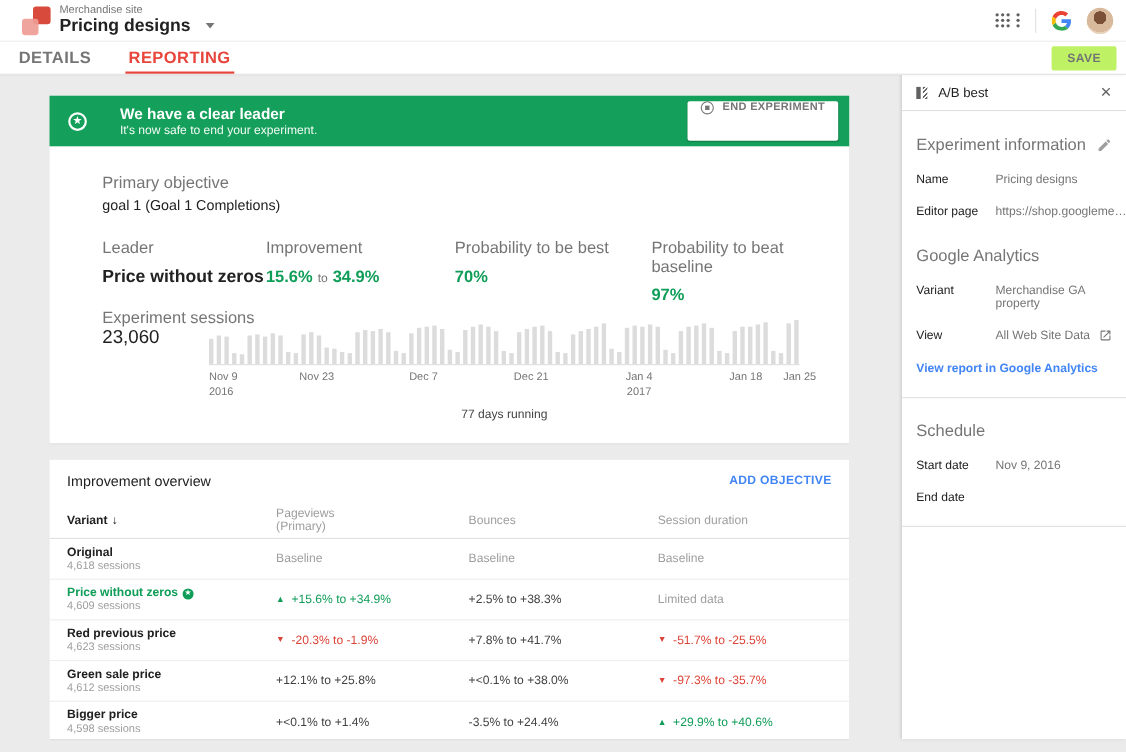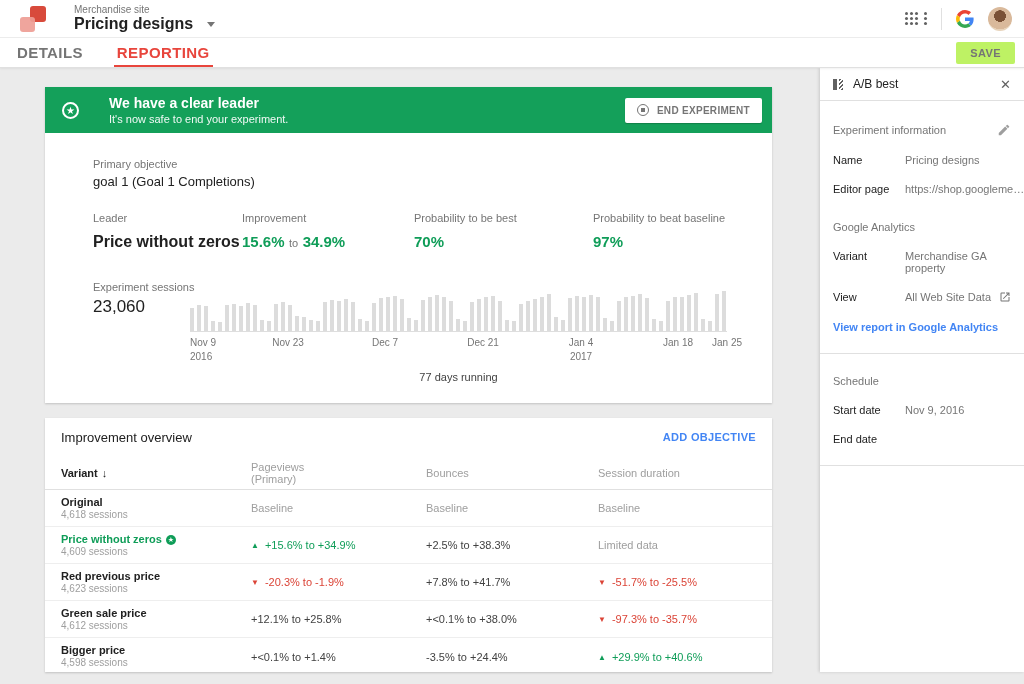--- a/index.html
+++ b/index.html
@@ -7,21 +7,21 @@
   body {
     font-family:"Liberation Sans","DejaVu Sans",sans-serif;
     background:#ebebeb; position:relative; overflow:hidden; color:#212121;
   }
   
   .topbar { position:absolute; top:0; left:0; right:0; height:38px; background:#fff;
             border-bottom:1px solid #ececec; display:flex; align-items:center; z-index:5; }
   .logo { position:relative; width:26px; height:26px; margin-left:20px; }
   .logo .sq-back { position:absolute; right:0; top:0; width:16px; height:16px; background:#d84a3b; border-radius:3px; }
   .logo .sq-front { position:absolute; left:0; bottom:0; width:15px; height:15px; background:#ee9d95; border-radius:3px; opacity:.92; }
-  .titleblock { margin-left:28px; cursor:pointer; }
+  .titleblock { margin-left:8px; cursor:pointer; }
   .app-label { font-size:10px; color:#757575; line-height:11px; }
   .page-title { font-size:16px; color:#212121; font-weight:700; line-height:18px; }
   .caret { display:inline-block; width:0; height:0; border-left:4px solid transparent;
            border-right:4px solid transparent; border-top:5px solid #757575; margin-left:14px; vertical-align:2px; }
   .topbar-right { margin-left:auto; display:flex; align-items:center; margin-right:12px; }
   .apps-icon { width:3px; height:3px; background:#616161; border-radius:50%; margin:0 16px 10px 0;
     box-shadow:5px 0 0 #616161,10px 0 0 #616161,0 5px 0 #616161,5px 5px 0 #616161,10px 5px 0 #616161,0 10px 0 #616161,5px 10px 0 #616161,10px 10px 0 #616161; }
   .kebab-icon { width:3px; height:3px; background:#616161; border-radius:50%; margin:0 14px 10px 0;
     box-shadow:0 5px 0 #616161,0 10px 0 #616161; }
   .vsep { width:1px; height:22px; background:#e0e0e0; margin-right:14px; }
@@ -44,29 +44,29 @@
   .card { position:absolute; left:45px; width:727px; background:#fff; box-shadow:0 1px 2px rgba(0,0,0,.18); }
   .card1 { top:19px; height:316px; }
   .card2 { top:350px; height:254px; }
   
   .banner { height:46px; display:flex; align-items:center; padding:0 10px 0 17px; }
   .banner-star { width:17px; height:17px; border:2px solid #fff; border-radius:50%; color:#fff;
                  font-size:10px; line-height:13px; text-align:center; flex:none; }
   .banner-text { margin-left:30px; }
   .banner-title { color:#fff; font-size:14px; font-weight:700; line-height:17px; }
   .banner-sub { color:rgba(255,255,255,.94); font-size:11px; line-height:14px; }
-  .end-btn { margin-left:auto; background:#fff; border:none; border-radius:2px; height:25px;
-             padding:0 12px; display:flex; align-items:center; cursor:pointer; font-family:inherit;
+  .end-btn { margin-left:auto; background:#fff; border:none; border-radius:2px; height:36px;
+             padding:0 12px; display:flex; align-items:flex-start; cursor:pointer; font-family:inherit;
              box-shadow:0 1px 1px rgba(0,0,0,.2); }
   .stop-icon { width:12px; height:12px; border:1px solid #757575; border-radius:50%; position:relative; margin-right:8px; }
   .stop-icon::after { content:""; position:absolute; left:3px; top:3px; width:4px; height:4px; background:#757575; }
   .end-btn span.lbl { font-size:10px; font-weight:700; letter-spacing:.3px; color:#757575; }
   
   .obj-section { padding:25px 0 0 48px; }
-  .sm-label { font-size:11px; color:#757575; }
+  .sm-label { font-size:15px; color:#757575; }
   .goal-name { font-size:13px; color:#212121; margin-top:4px; }
   .metrics { display:flex; padding-left:48px; margin-top:23px; }
   .m-col1 { width:149px; } .m-col2 { width:172px; } .m-col3 { width:179px; }
   .metric-value { margin-top:9px; }
   .leader-name { font-size:16px; font-weight:700; color:#212121; }
   .green-num { font-size:15px; font-weight:700; color:#0f9d58; }
   .to-word { font-size:11px; color:#757575; font-weight:400; }
   
   .sess-label { position:absolute; left:48px; top:194px; }
   .sess-value { position:absolute; left:48px; top:210px; font-size:17px; color:#212121; }

